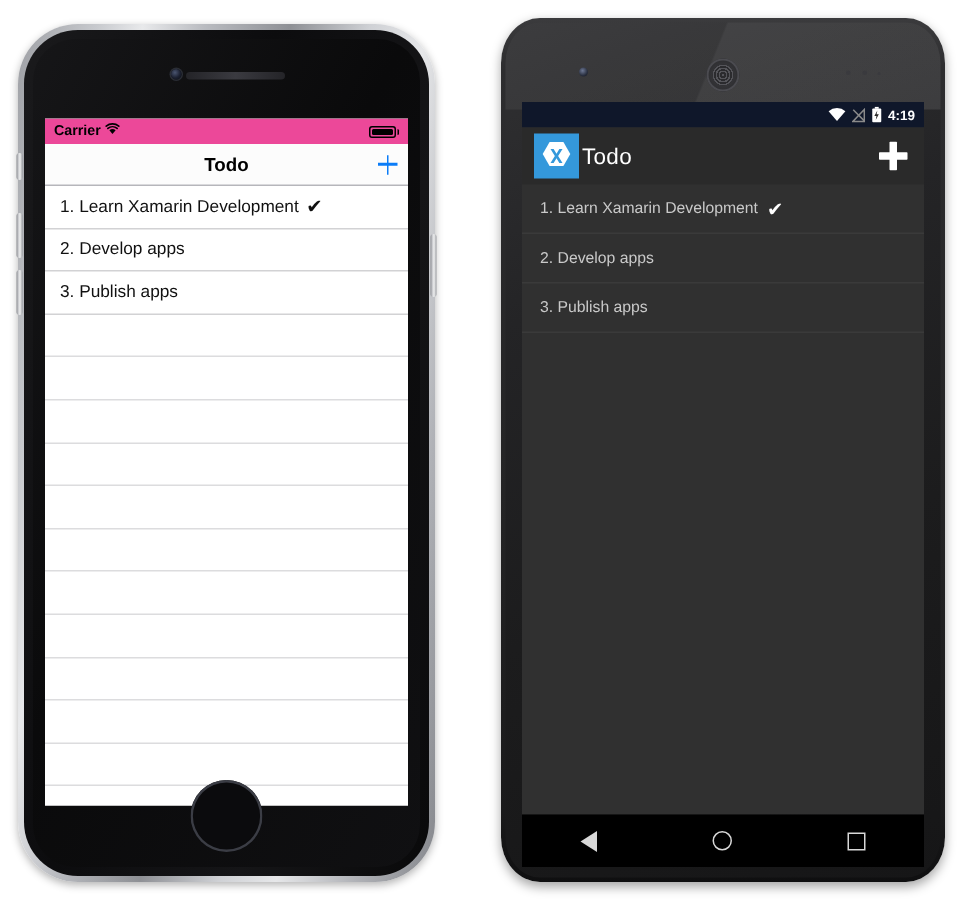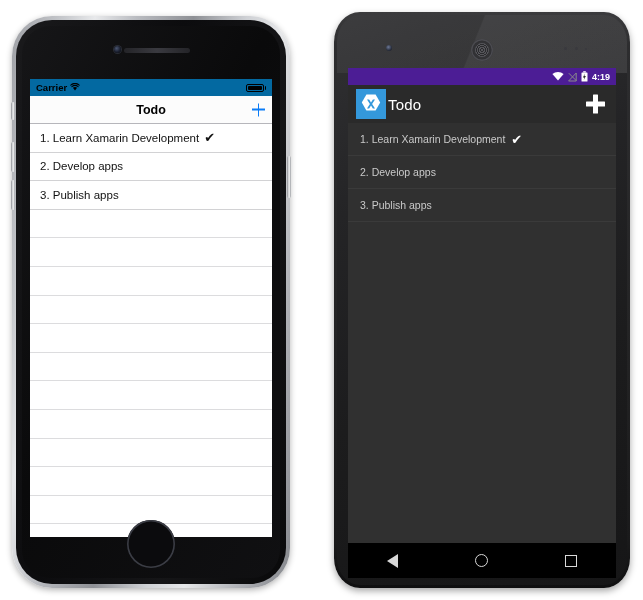--- a/index.html
+++ b/index.html
@@ -26,21 +26,21 @@
   .ip-home{position:absolute;left:50%;margin-left:-24px;bottom:20px;width:48px;height:48px;border-radius:50%;
            background:#0b0b0d;box-shadow:inset 0 0 0 1.6px #3b3d45;}
   .ip-screen{position:absolute;left:18px;top:63px;width:242px;height:458px;background:#ffffff;overflow:hidden;}
 
   .ip-btn{position:absolute;border-radius:2px;
           background:linear-gradient(90deg,#8b8d92,#d9dadd 40%,#eceded 60%,#9b9da2);}
   .ip-btn.left{left:-1px;width:4px;}
   .ip-btn.right{right:-1px;width:4px;}
 
   .ios-status{height:17px;display:flex;align-items:center;padding:0 6px;
-              font-size:9.5px;color:#000;font-weight:700;position:relative;background:#0369a1;}
+              font-size:9.5px;color:#000;font-weight:700;position:relative;background:#ec4899;}
   .ios-carrier{display:flex;align-items:center;gap:3px;}
   .ios-time{position:absolute;left:0;right:0;text-align:center;font-size:9.5px;font-weight:700;}
   .ios-right{margin-left:auto;display:flex;align-items:center;}
   .ios-batt{width:18px;height:8px;border:1.2px solid #000;border-radius:2px;position:relative;box-sizing:border-box;}
   .ios-batt::after{content:"";position:absolute;left:1px;top:1px;bottom:1px;right:1px;background:#000;border-radius:1px;}
   .ios-batt-tip{width:1.5px;height:4px;background:#000;margin-left:1px;border-radius:0 1px 1px 0;}
 
   .ios-nav{height:27px;background:#fcfcfc;border-bottom:1px solid #b6b6bb;
            display:flex;align-items:center;justify-content:center;position:relative;}
   .ios-nav-title{font-size:12.5px;font-weight:700;color:#000;}
@@ -73,21 +73,21 @@
   .an-spk::after{content:"";position:absolute;inset:4px;border-radius:50%;
           background:repeating-radial-gradient(circle,#55555a 0 1px,#2b2b2e 1px 2px);}
   .an-sens{position:absolute;right:40px;top:35px;width:26px;height:4px;}
   .an-sens i{position:absolute;top:0;width:3px;height:3px;border-radius:50%;background:#3a3a3e;}
   .an-sens i:nth-child(1){left:0;}
   .an-sens i:nth-child(2){left:11px;}
   .an-sens i:nth-child(3){left:21px;width:2px;height:2px;top:1px;}
 
   .an-screen{position:absolute;left:14px;top:56px;width:268px;height:475px;background:#303030;overflow:hidden;}
 
-  .an-status{height:17px;background:#4c1d95;display:flex;align-items:center;justify-content:flex-end;
+  .an-status{height:17px;background:#0f172a;display:flex;align-items:center;justify-content:flex-end;
              gap:4px;padding:0 6px;color:#fff;font-size:9px;font-weight:700;}
   .an-wifi{width:12px;height:9px;}
   .an-sig{width:9px;height:10px;}
   .an-bat{width:7px;height:11px;}
 
   .an-bar{height:38px;background:#2a2a2a;display:flex;align-items:center;padding:0 8px;position:relative;}
   .an-logo{width:30px;height:30px;background:#3498db;display:flex;align-items:center;justify-content:center;flex:0 0 auto;}
   .an-logo svg{display:block;}
   .an-title{color:#fff;font-size:15px;margin-left:2px;letter-spacing:.2px;}
   .an-add{position:absolute;right:11px;top:50%;transform:translateY(-50%);width:19px;height:19px;cursor:pointer;}

